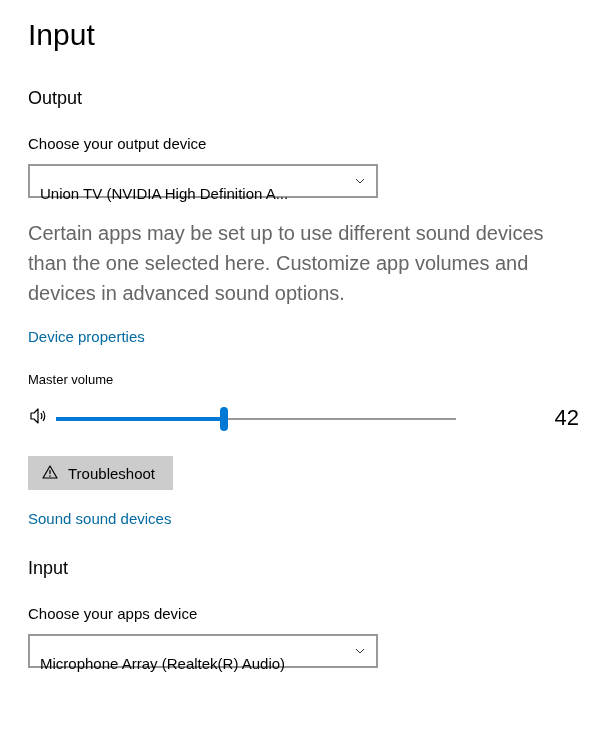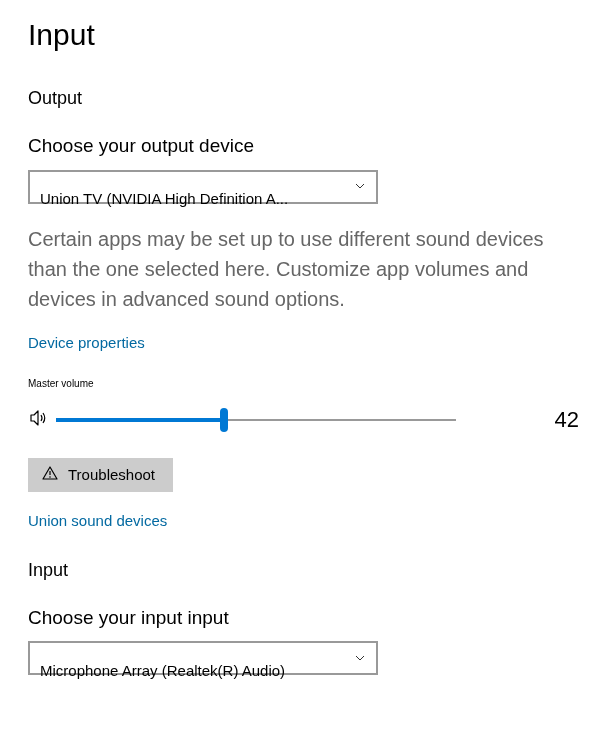--- a/index.html
+++ b/index.html
@@ -21,21 +21,21 @@
       font-size: 30px;
       font-weight: 400;
       margin-bottom: 30px;
     }
     .section-title {
       font-size: 18px;
       font-weight: 400;
       margin-bottom: 22px;
     }
     .field-label {
-      font-size: 19px;
+      font-size: 15px;
       margin-bottom: 10px;
     }
     .dropdown {
       display: flex;
       align-items: center;
       justify-content: space-between;
       width: 350px;
       height: 34px;
       border: 2px solid #999999;
       background: #ffffff;
@@ -66,21 +66,21 @@
       font-size: 15px;
       cursor: pointer;
       display: inline-block;
     }
     .link-block {
       margin-top: 18px;
     }
     .slider-label {
       margin-top: 24px;
       margin-bottom: 14px;
-      font-size: 10px;
+      font-size: 13px;
     }
     .slider-row {
       display: flex;
       align-items: center;
       gap: 8px;
       margin-bottom: 22px;
     }
     .slider-icon {
       flex-shrink: 0;
     }
@@ -186,26 +186,26 @@
     <svg width="16" height="16" viewBox="0 0 16 16">
       <path d="M8 2 L15 14 L1 14 Z" fill="none" stroke="#000" stroke-width="1.2" stroke-linejoin="round"></path>
       <line x1="8" y1="6" x2="8" y2="10" stroke="#000" stroke-width="1.2"></line>
       <circle cx="8" cy="12" r="0.8" fill="#000"></circle>
     </svg>
   </span>
   <span>Troubleshoot</span>
 </button>
 
 <div class="link-block">
-  <span class="link">Union sound devices</span>
+  <span class="link">Sound sound devices</span>
 </div>
 
 <h2 class="section-title section-gap">Input</h2>
 
-<div class="field-label">Choose your input input</div>
+<div class="field-label">Choose your apps device</div>
 
 <div class="dropdown">
   <span class="dropdown-text">Microphone Array (Realtek(R) Audio)</span>
   <span class="dropdown-chevron">
     <svg width="12" height="12" viewBox="0 0 12 12">
         <path d="M2 4 L6 8 L10 4" stroke="#333" stroke-width="1" fill="none"></path>
       </svg>
   </span>
 </div>
 

